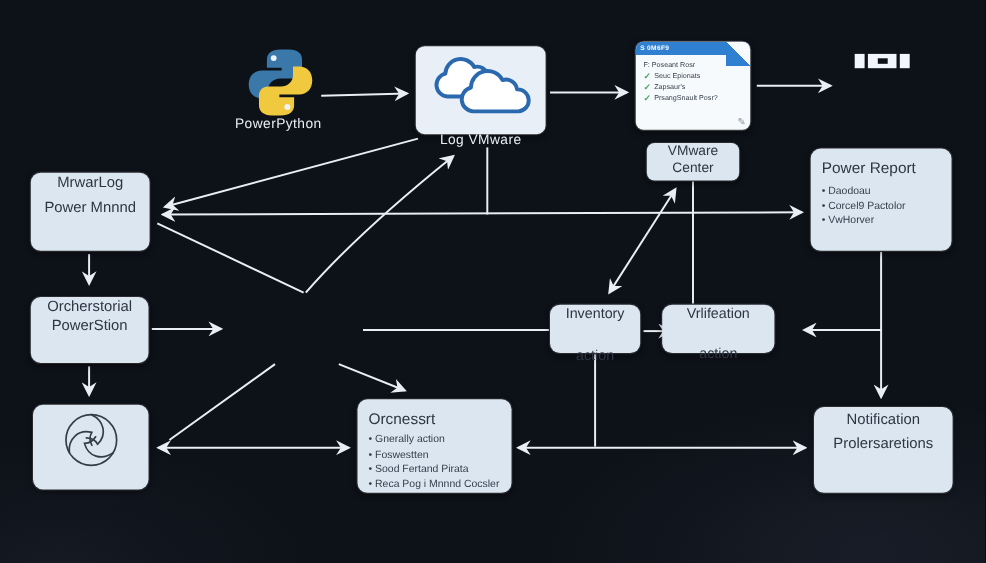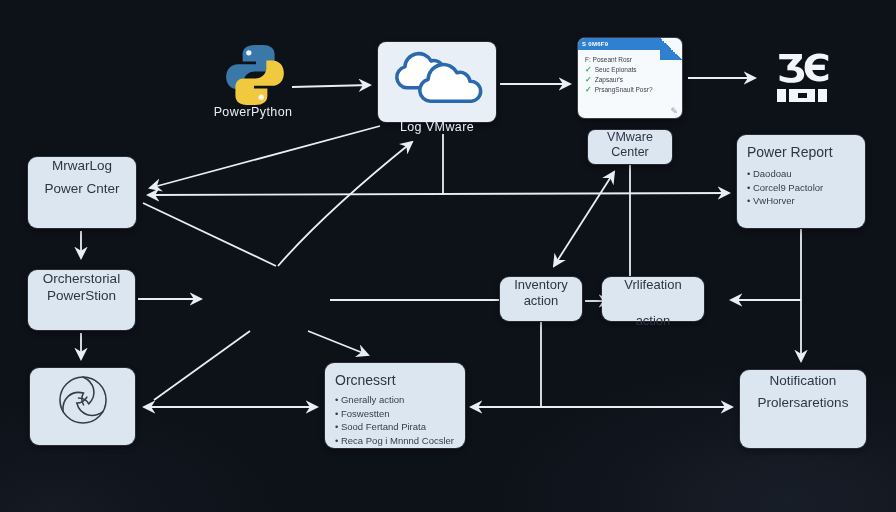--- a/index.html
+++ b/index.html
@@ -50,21 +50,21 @@
   
   #vmware{left:588px;top:130px;width:84px;height:34px;border-radius:7px;}
   #vmware .l1,#vmware .l2{font-size:12.5px;line-height:15px;}
   #power-report{left:737px;top:135px;width:128px;height:93px;}
   #mrwar{left:28px;top:157px;width:108px;height:71px;}
   #orchestorial{left:28px;top:270px;width:107px;height:60px;}
   #circle-box{left:30px;top:368px;width:105px;height:77px;}
   #vm-tasks{left:210px;top:268px;width:119px;height:62px;}
   #vm-tasks .sm{font-size:6.5px;line-height:8px;color:#4a5563;}
   #orcnessrt{left:325px;top:363px;width:140px;height:85px;}
-  #inventory{left:500px;top:277px;width:82px;height:44px;}
+  #inventory{left:500px;top:277px;width:82px;height:44px;gap:22px;}
   #inventory .l1,#inventory .l2,#verification .l1,#verification .l2{font-size:13px;line-height:16px;}
   #verification{left:602px;top:277px;width:102px;height:44px;gap:20px;}
   #notification{left:740px;top:370px;width:126px;height:78px;}
   #notification .l1,#notification .l2{line-height:22px;}
 </style>
 </head>
 <body>
 
 <div id="stage">
 
@@ -137,21 +137,20 @@
       </div>
       <div class="row">
         <span class="chk">✓</span>
         <span>PrsangSnault Posr?</span>
       </div>
     </div>
     <div class="pencil">✎</div>
   </div>
 
   <div id="brand">
-    <div class="glyphs">ƷЄ</div>
     <div class="bars">
       <div class="bar"></div>
       <div class="mid">
           <div class="hole"></div>
         </div>
       <div class="bar"></div>
     </div>
   </div>
 
   <div class="node" id="vmware">
@@ -161,21 +160,21 @@
 
   <div class="node listbox" id="power-report">
     <div class="title">Power Report</div>
     <div class="bullet">Daodoau</div>
     <div class="bullet">Corcel9 Pactolor</div>
     <div class="bullet">VwHorver</div>
   </div>
 
   <div class="node" id="mrwar">
     <div class="l1">MrwarLog</div>
-    <div class="l2" style="margin-top:6px">Power Cnter</div>
+    <div class="l2" style="margin-top:6px">Power Mnnnd</div>
   </div>
 
   <div class="node" id="orchestorial">
     <div class="l1">Orcherstorial</div>
     <div class="l2">PowerStion</div>
   </div>
 
   <div class="node" id="circle-box">
     <svg width="64" height="64" viewBox="0 0 100 100">
       <g stroke="#323d4a" stroke-width="2.4" fill="none" stroke-linecap="round">

